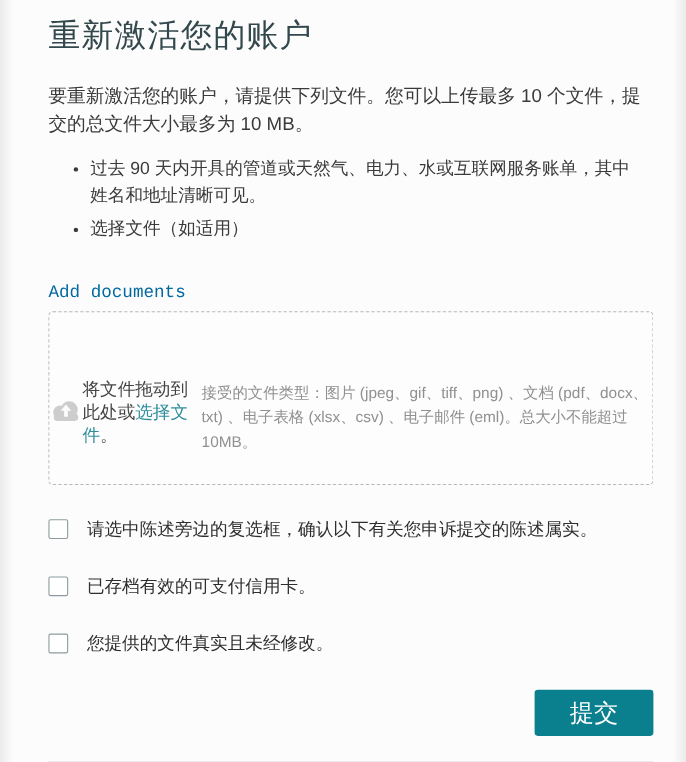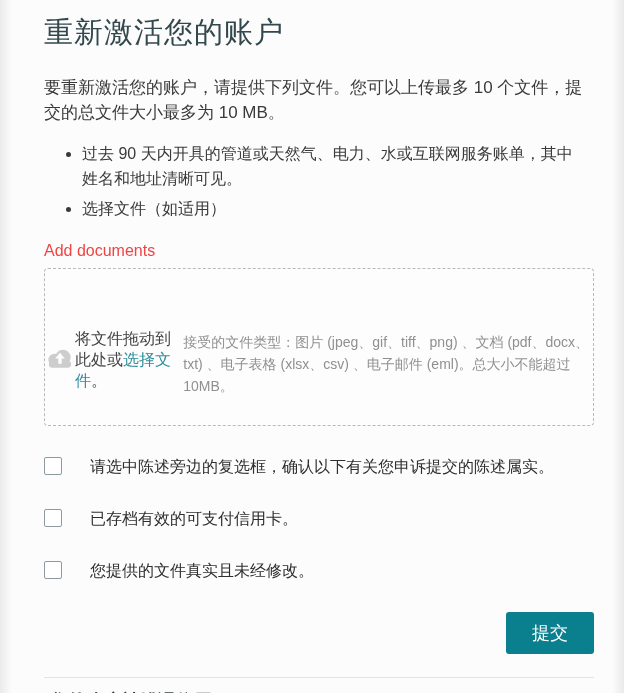--- a/index.html
+++ b/index.html
@@ -35,23 +35,24 @@
   ul.req-list {
     margin: 16px;
     padding-left: 22px;
     font-size: 16px;
     line-height: 25px;
     color: #3a3a3a;
   }
   ul.req-list li { margin-bottom: 5px; }
 
   .add-docs-label {
-    margin-top: 21px;
+    margin-top: 36px;
     font-size: 16px;
-    color: #ef4444;
+    color: #0369a1;
+    font-family: Liberation Mono, monospace;
   }
 
   .drop-zone {
     margin-top: 8px;
     height: 158px;
     border: 1px dashed #b9b9b9;
     border-radius: 4px;
     background: #fdfdfd;
     display: flex;
     flex-direction: row;
@@ -76,21 +77,21 @@
     text-align: left;
     font-size: 14px;
     line-height: 22px;
     color: #909090;
   }
 
   .checks { margin-top: 30px; }
   .check-row {
     display: flex;
     align-items: flex-start;
-    gap: 28px;
+    gap: 17px;
     margin-bottom: 29px;
     min-height: 23px;
   }
   .checkbox {
     flex: 0 0 auto;
     width: 18px; height: 18px;
     margin-top: 1px;
     border: 1px solid #8e9b9e;
     border-radius: 2px;
     background: #ffffff;
@@ -103,26 +104,26 @@
   }
 
   .actions {
     margin-top: 22px;
     display: flex;
     justify-content: flex-end;
   }
   .submit-btn {
     min-width: 88px;
     height: 42px;
-    padding: 0 22px;
+    padding: 0 32px;
     background: #0a7f8e;
     color: #ffffff;
     border: none;
     border-radius: 3px;
-    font-size: 18px;
+    font-size: 22px;
     font-family: "Liberation Sans", sans-serif;
     cursor: pointer;
   }
 
   .divider {
     margin-top: 23px;
     border: none;
     border-top: 1px solid #e4e4e4;
   }
   .footer-question {

